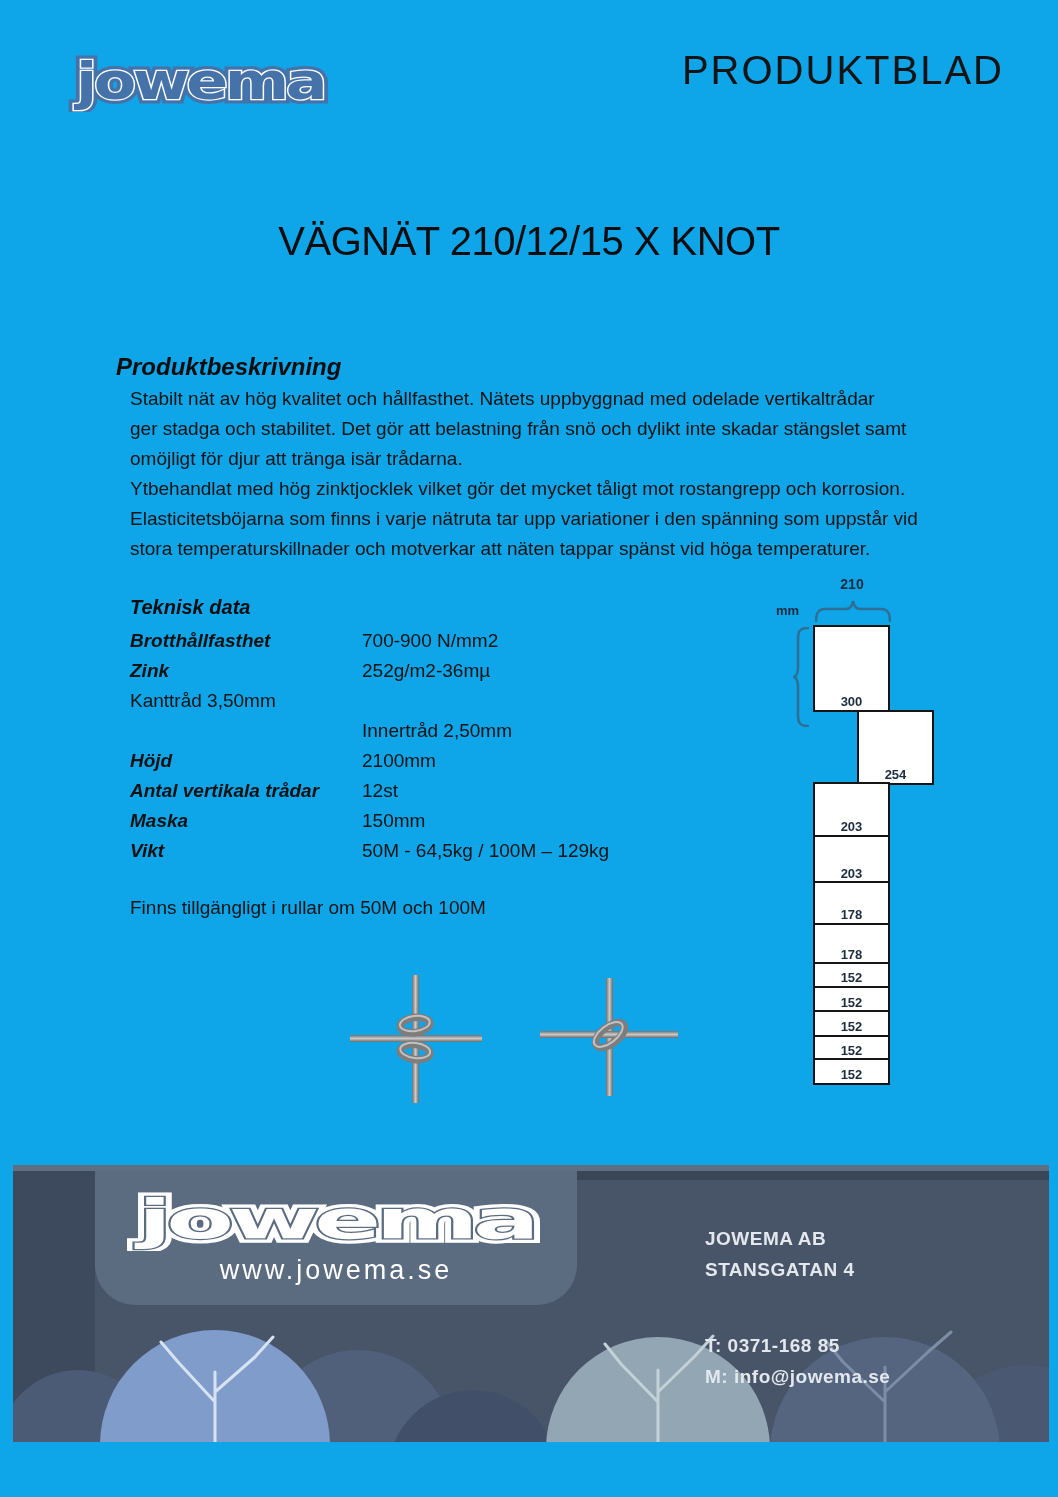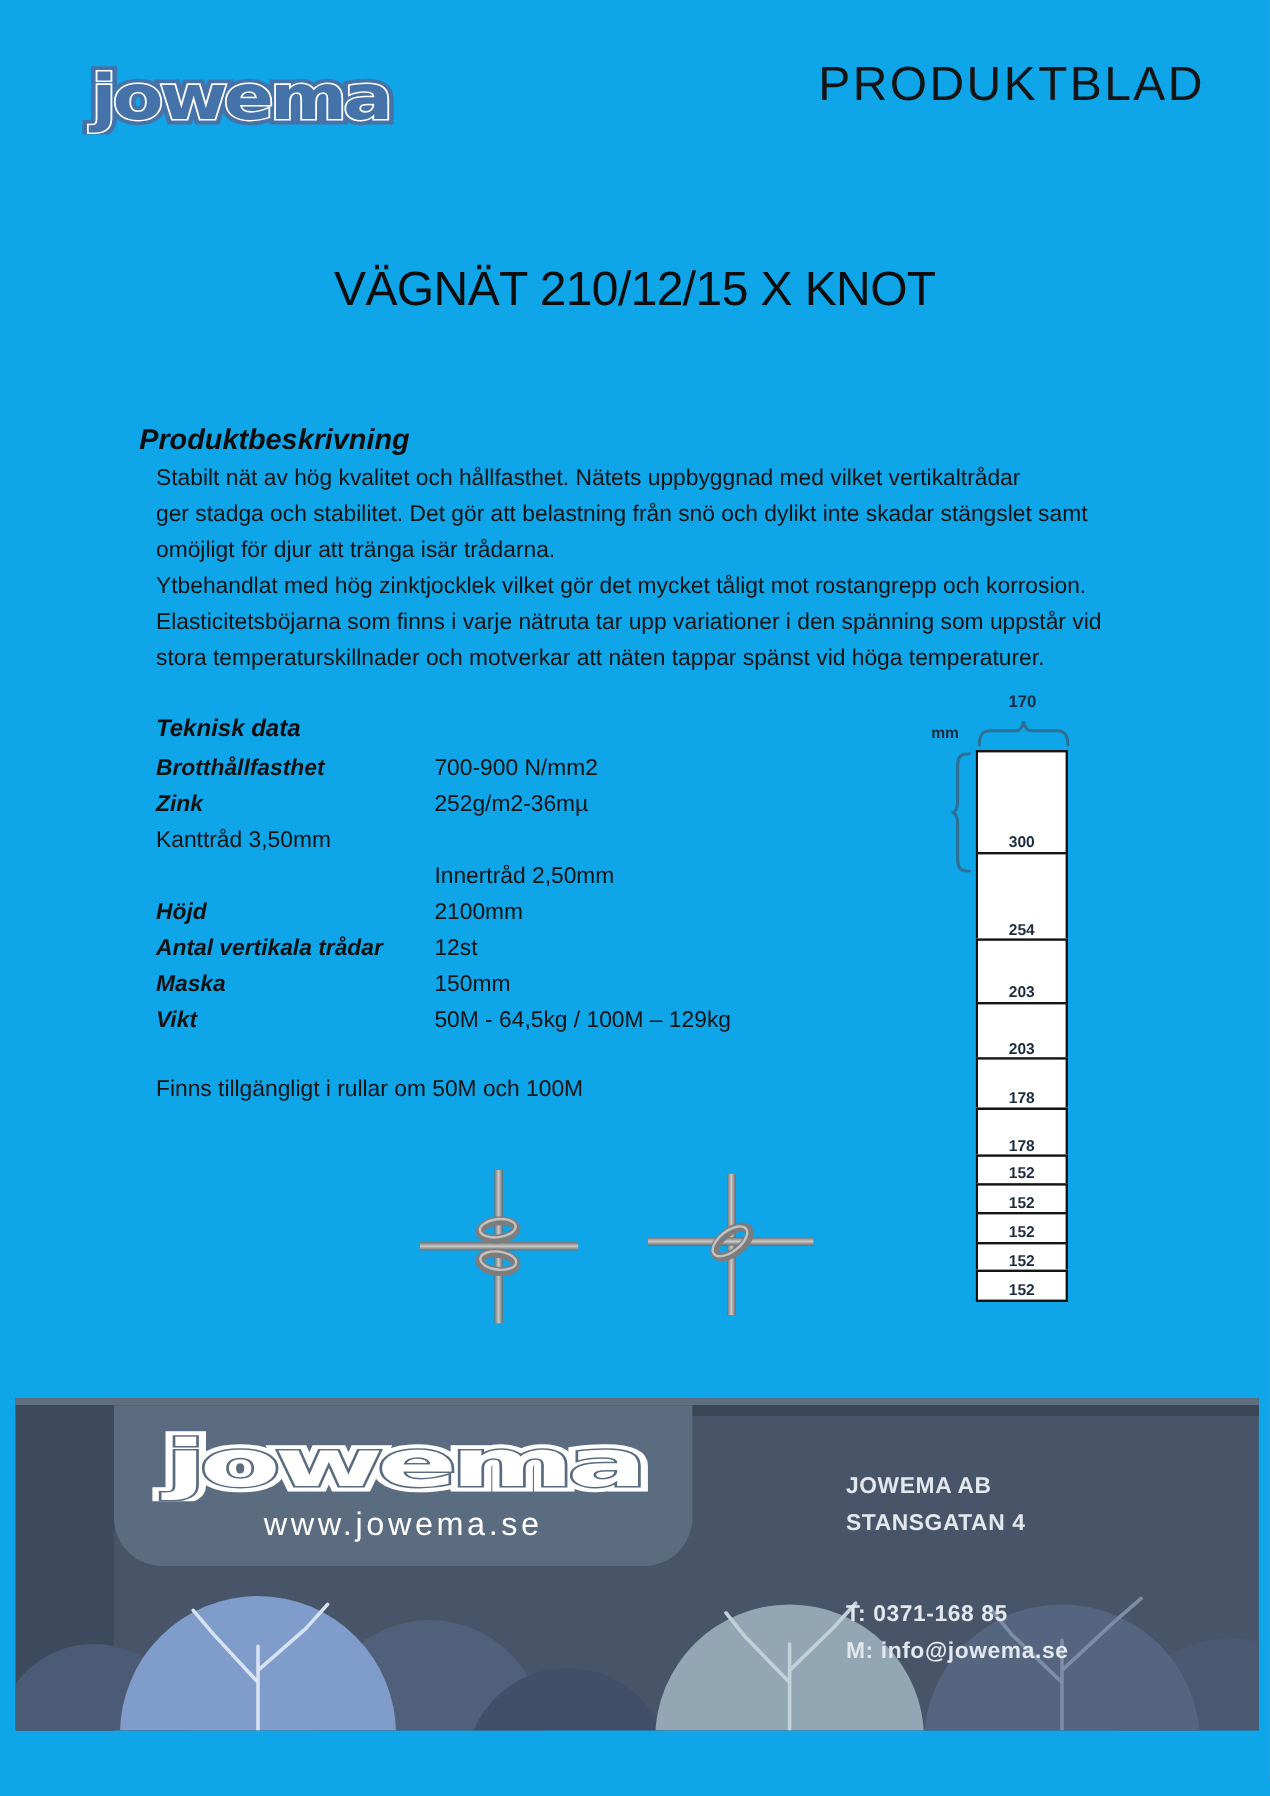--- a/index.html
+++ b/index.html
@@ -124,21 +124,21 @@
     <text class="hl-outer brand-outer" x="135" y="49" text-anchor="middle" font-size="52" textLength="248" lengthAdjust="spacingAndGlyphs">jowema</text>
     <text class="hl-inner brand-inner" x="135" y="49" text-anchor="middle" font-size="52" textLength="248" lengthAdjust="spacingAndGlyphs">jowema</text>
   </svg>
 
   <div class="doc-type">PRODUKTBLAD</div>
 
   <h1 class="product-title">VÄGNÄT 210/12/15 X KNOT</h1>
 
   <div class="desc-heading">Produktbeskrivning</div>
   <div class="desc-lines">
-      <div class="desc-line">Stabilt nät av hög kvalitet och hållfasthet. Nätets uppbyggnad med vilket vertikaltrådar</div>
+      <div class="desc-line">Stabilt nät av hög kvalitet och hållfasthet. Nätets uppbyggnad med odelade vertikaltrådar</div>
       <div class="desc-line">ger stadga och stabilitet. Det gör att belastning från snö och dylikt inte skadar stängslet samt</div>
       <div class="desc-line">omöjligt för djur att tränga isär trådarna.</div>
       <div class="desc-line">Ytbehandlat med hög zinktjocklek vilket gör det mycket tåligt mot rostangrepp och korrosion.</div>
       <div class="desc-line">Elasticitetsböjarna som finns i varje nätruta tar upp variationer i den spänning som uppstår vid</div>
       <div class="desc-line">stora temperaturskillnader och motverkar att näten tappar spänst vid höga temperaturer.</div>
     </div>
 
   <div class="tech-heading">Teknisk data</div>
   <div class="tech-rows">
       <div class="tech-row">
@@ -169,33 +169,33 @@
       <div class="tech-value">150mm</div>
     </div>
       <div class="tech-row">
       <div class="tech-label">Vikt</div>
       <div class="tech-value">50M - 64,5kg / 100M – 129kg</div>
     </div>
     </div>
 
   <div class="availability-note">Finns tillgängligt i rullar om 50M och 100M</div>
 
-  <div class="mesh-dim-top">170</div>
+  <div class="mesh-dim-top">210</div>
   <div class="mesh-unit">mm</div>
   <svg class="mesh-hbrace" viewBox="0 0 76 22">
     <path class="brace-path" d="M1,21 C1,12 4,9 10,9 L31,9 C35,9 37,7 38,1 C39,7 41,9 45,9 L66,9 C72,9 75,12 75,21"></path>
   </svg>
   <svg class="mesh-vbrace" viewBox="0 0 16 100">
     <path class="brace-path" d="M15,1 C7,1 5,4 5,12 L5,40 C5,46 4,49 1,50 C4,51 5,54 5,60 L5,88 C5,96 7,99 15,99"></path>
   </svg>
   <div class="mesh-col">
       <div class="mesh-cell" style="height: 87px;">
       <span class="mesh-cell-label">300</span>
     </div>
-      <div class="mesh-cell" style="height: 75px;">
+      <div class="mesh-cell" style="height: 75px; margin-left: 44px;">
       <span class="mesh-cell-label">254</span>
     </div>
       <div class="mesh-cell" style="height: 55px;">
       <span class="mesh-cell-label">203</span>
     </div>
       <div class="mesh-cell" style="height: 49px;">
       <span class="mesh-cell-label">203</span>
     </div>
       <div class="mesh-cell" style="height: 44px;">
       <span class="mesh-cell-label">178</span>

